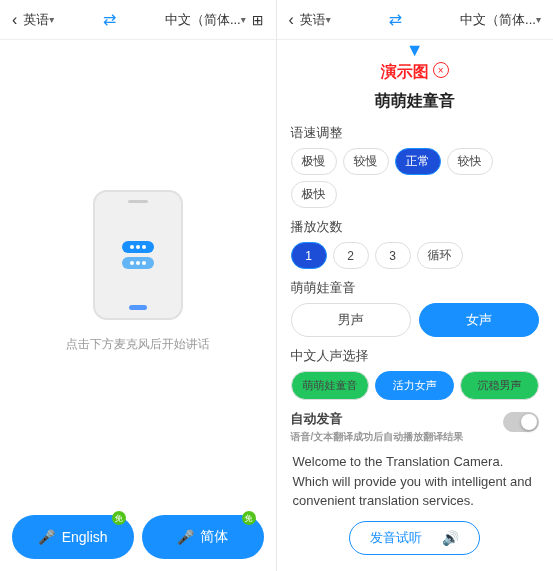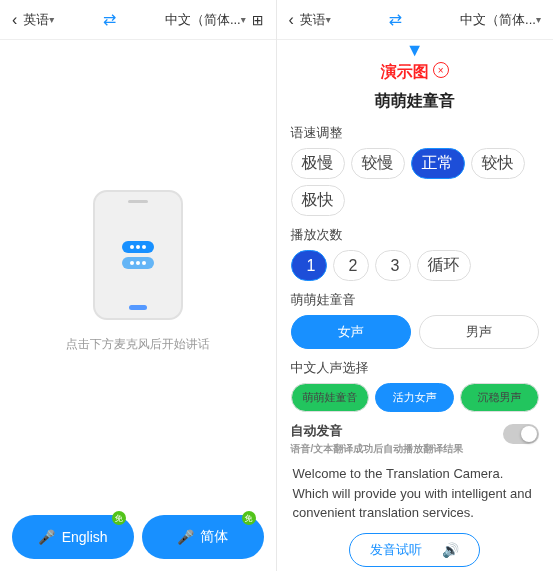--- a/index.html
+++ b/index.html
@@ -275,26 +275,26 @@
       display: flex;
       gap: 6px;
       flex-wrap: wrap;
       margin-bottom: 4px;
     }
 
     .option-btn {
       padding: 4px 10px;
       border-radius: 16px;
       border: 1px solid #ddd;
-      font-size: 16px;
+      font-size: 12px;
       color: #444;
       background: #fff;
       cursor: pointer;
       min-width: 36px;
-      text-align: right;
+      text-align: center;
     }
 
     .option-btn.active {
       background: #1d4ed8;
       color: #fff;
       border-color: #1890ff;
     }
 
     .voice-group {
       display: flex;
@@ -538,22 +538,22 @@
     <div class="section-label">播放次数</div>
     <div class="option-group">
       <button class="option-btn active">1</button>
       <button class="option-btn">2</button>
       <button class="option-btn">3</button>
       <button class="option-btn">循环</button>
     </div>
 
     <div class="section-label">萌萌娃童音</div>
     <div class="voice-group">
+      <button class="voice-btn">男声</button>
       <button class="voice-btn active">女声</button>
-      <button class="voice-btn">男声</button>
     </div>
 
     <div class="section-label">中文人声选择</div>
     <div class="cn-voice-group">
       <button class="cn-voice-btn">萌萌娃童音</button>
       <button class="cn-voice-btn active">活力女声</button>
       <button class="cn-voice-btn">沉稳男声</button>
     </div>
 
     <div class="auto-section">

